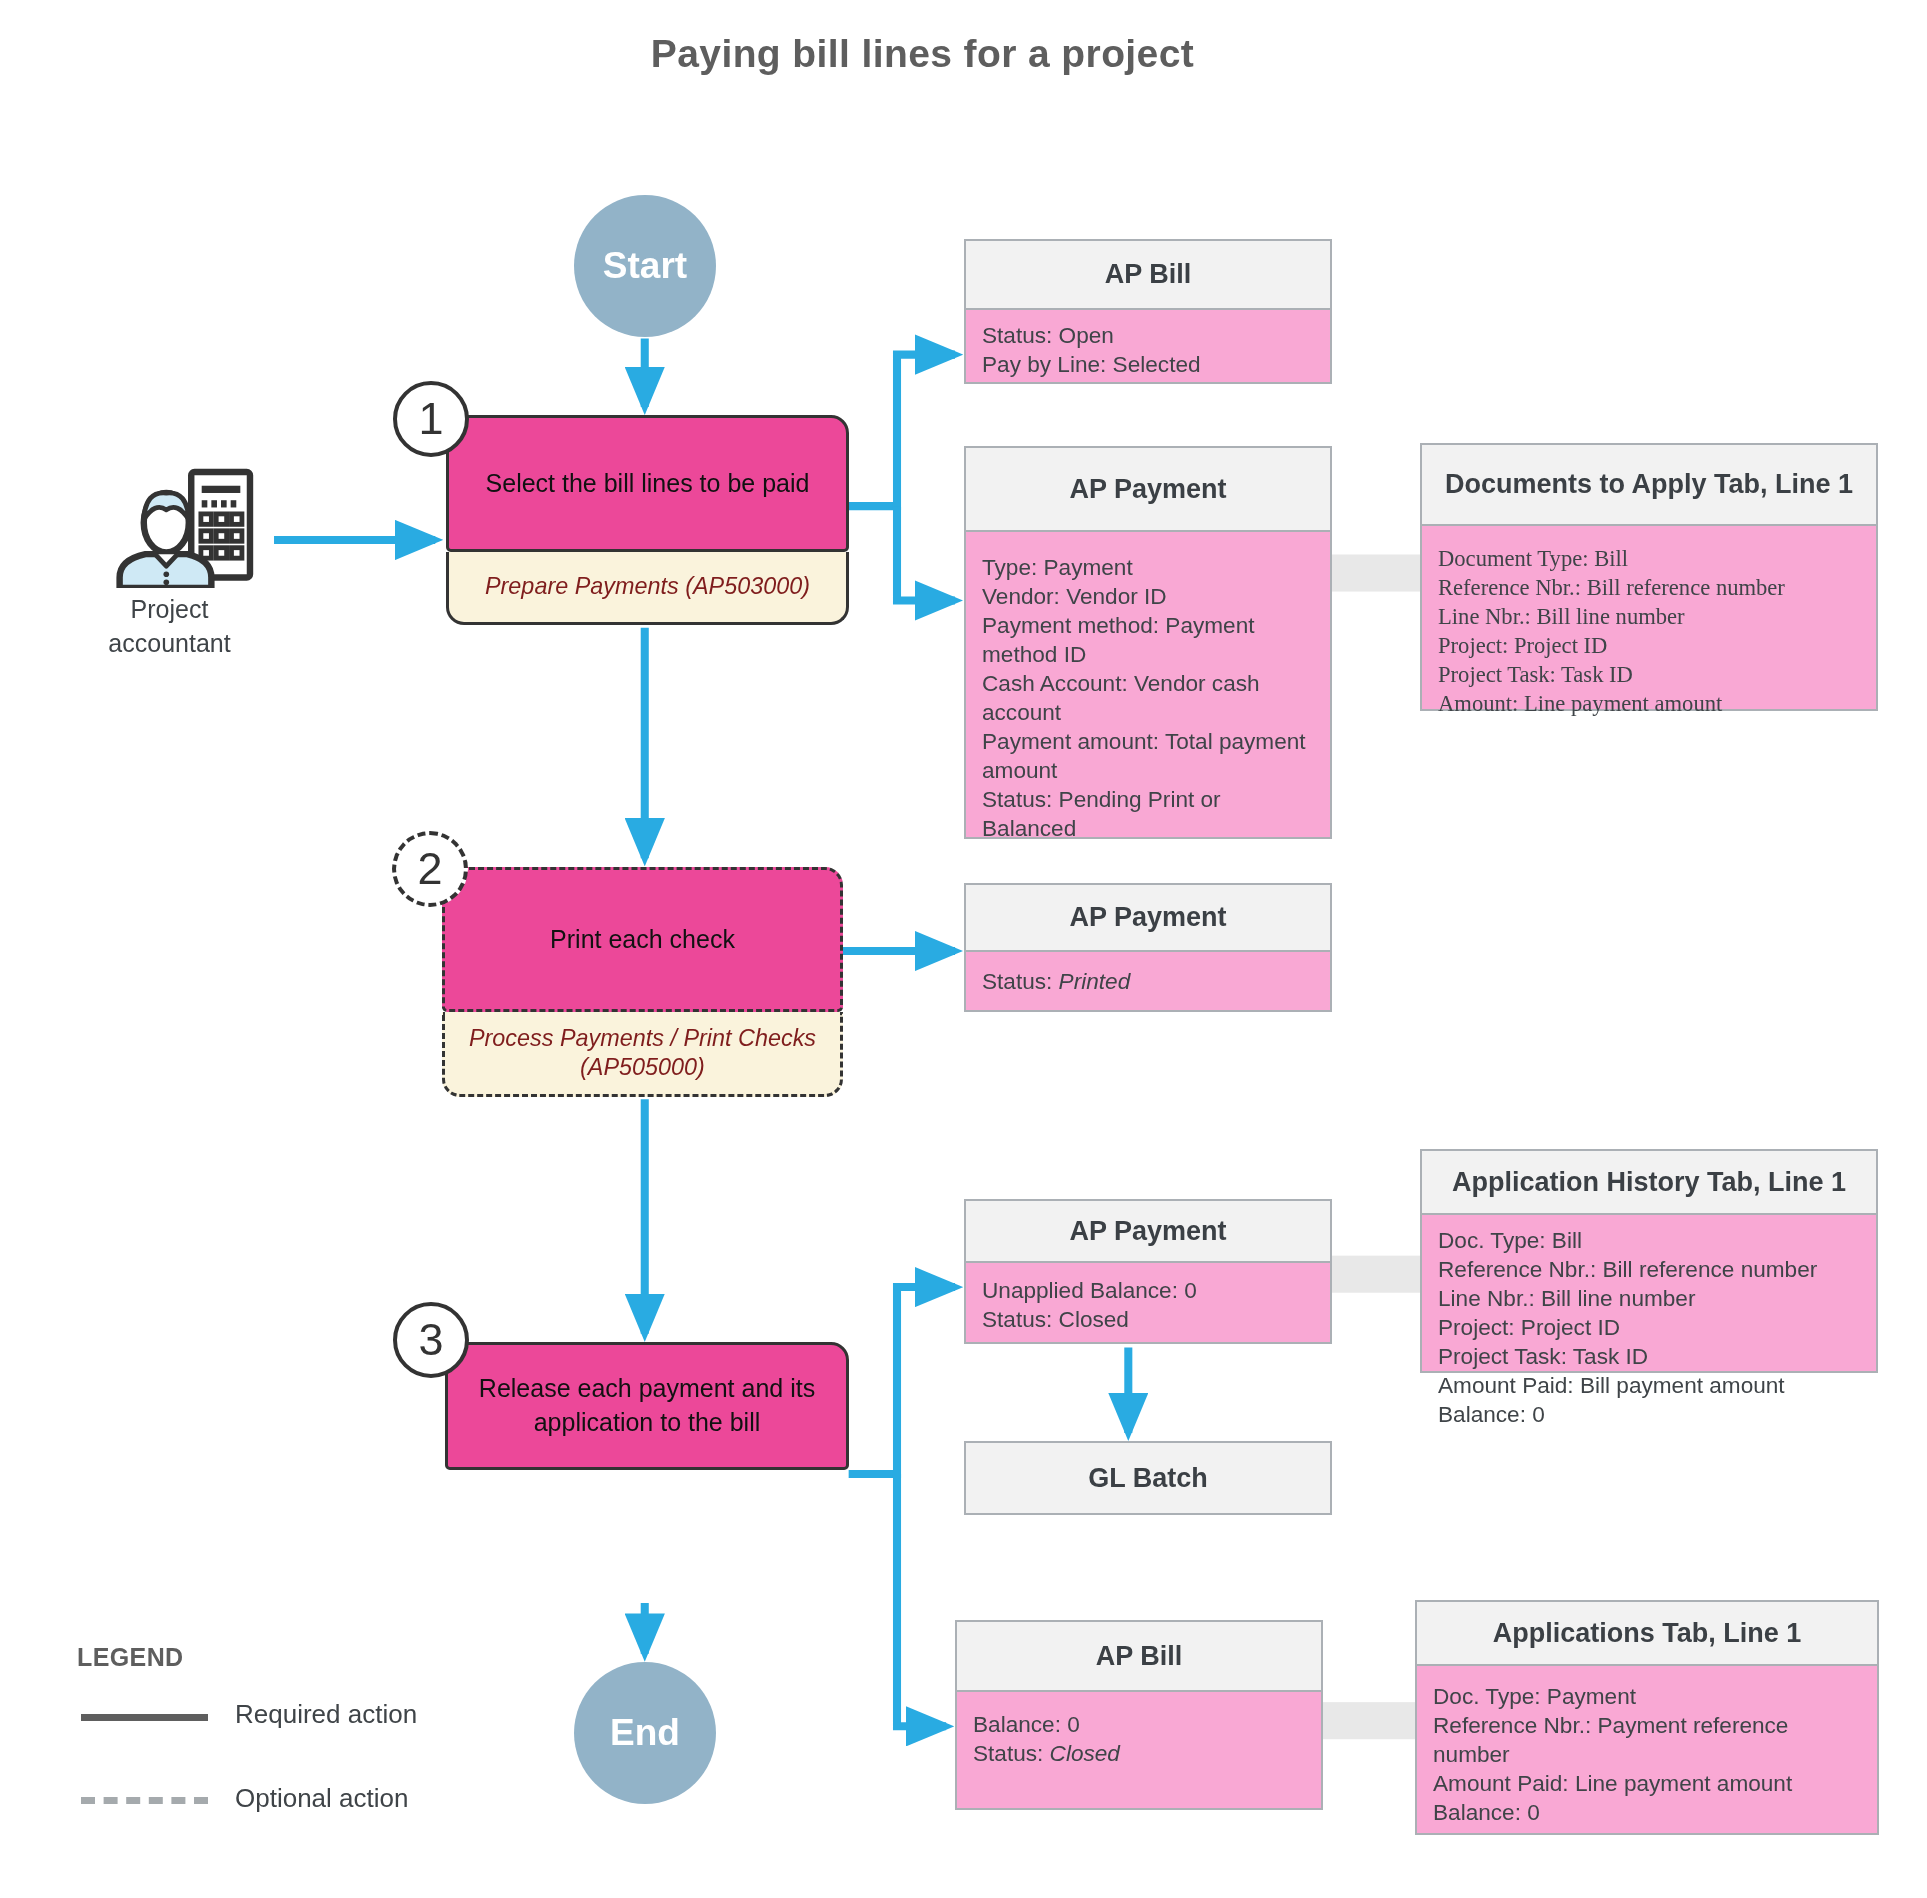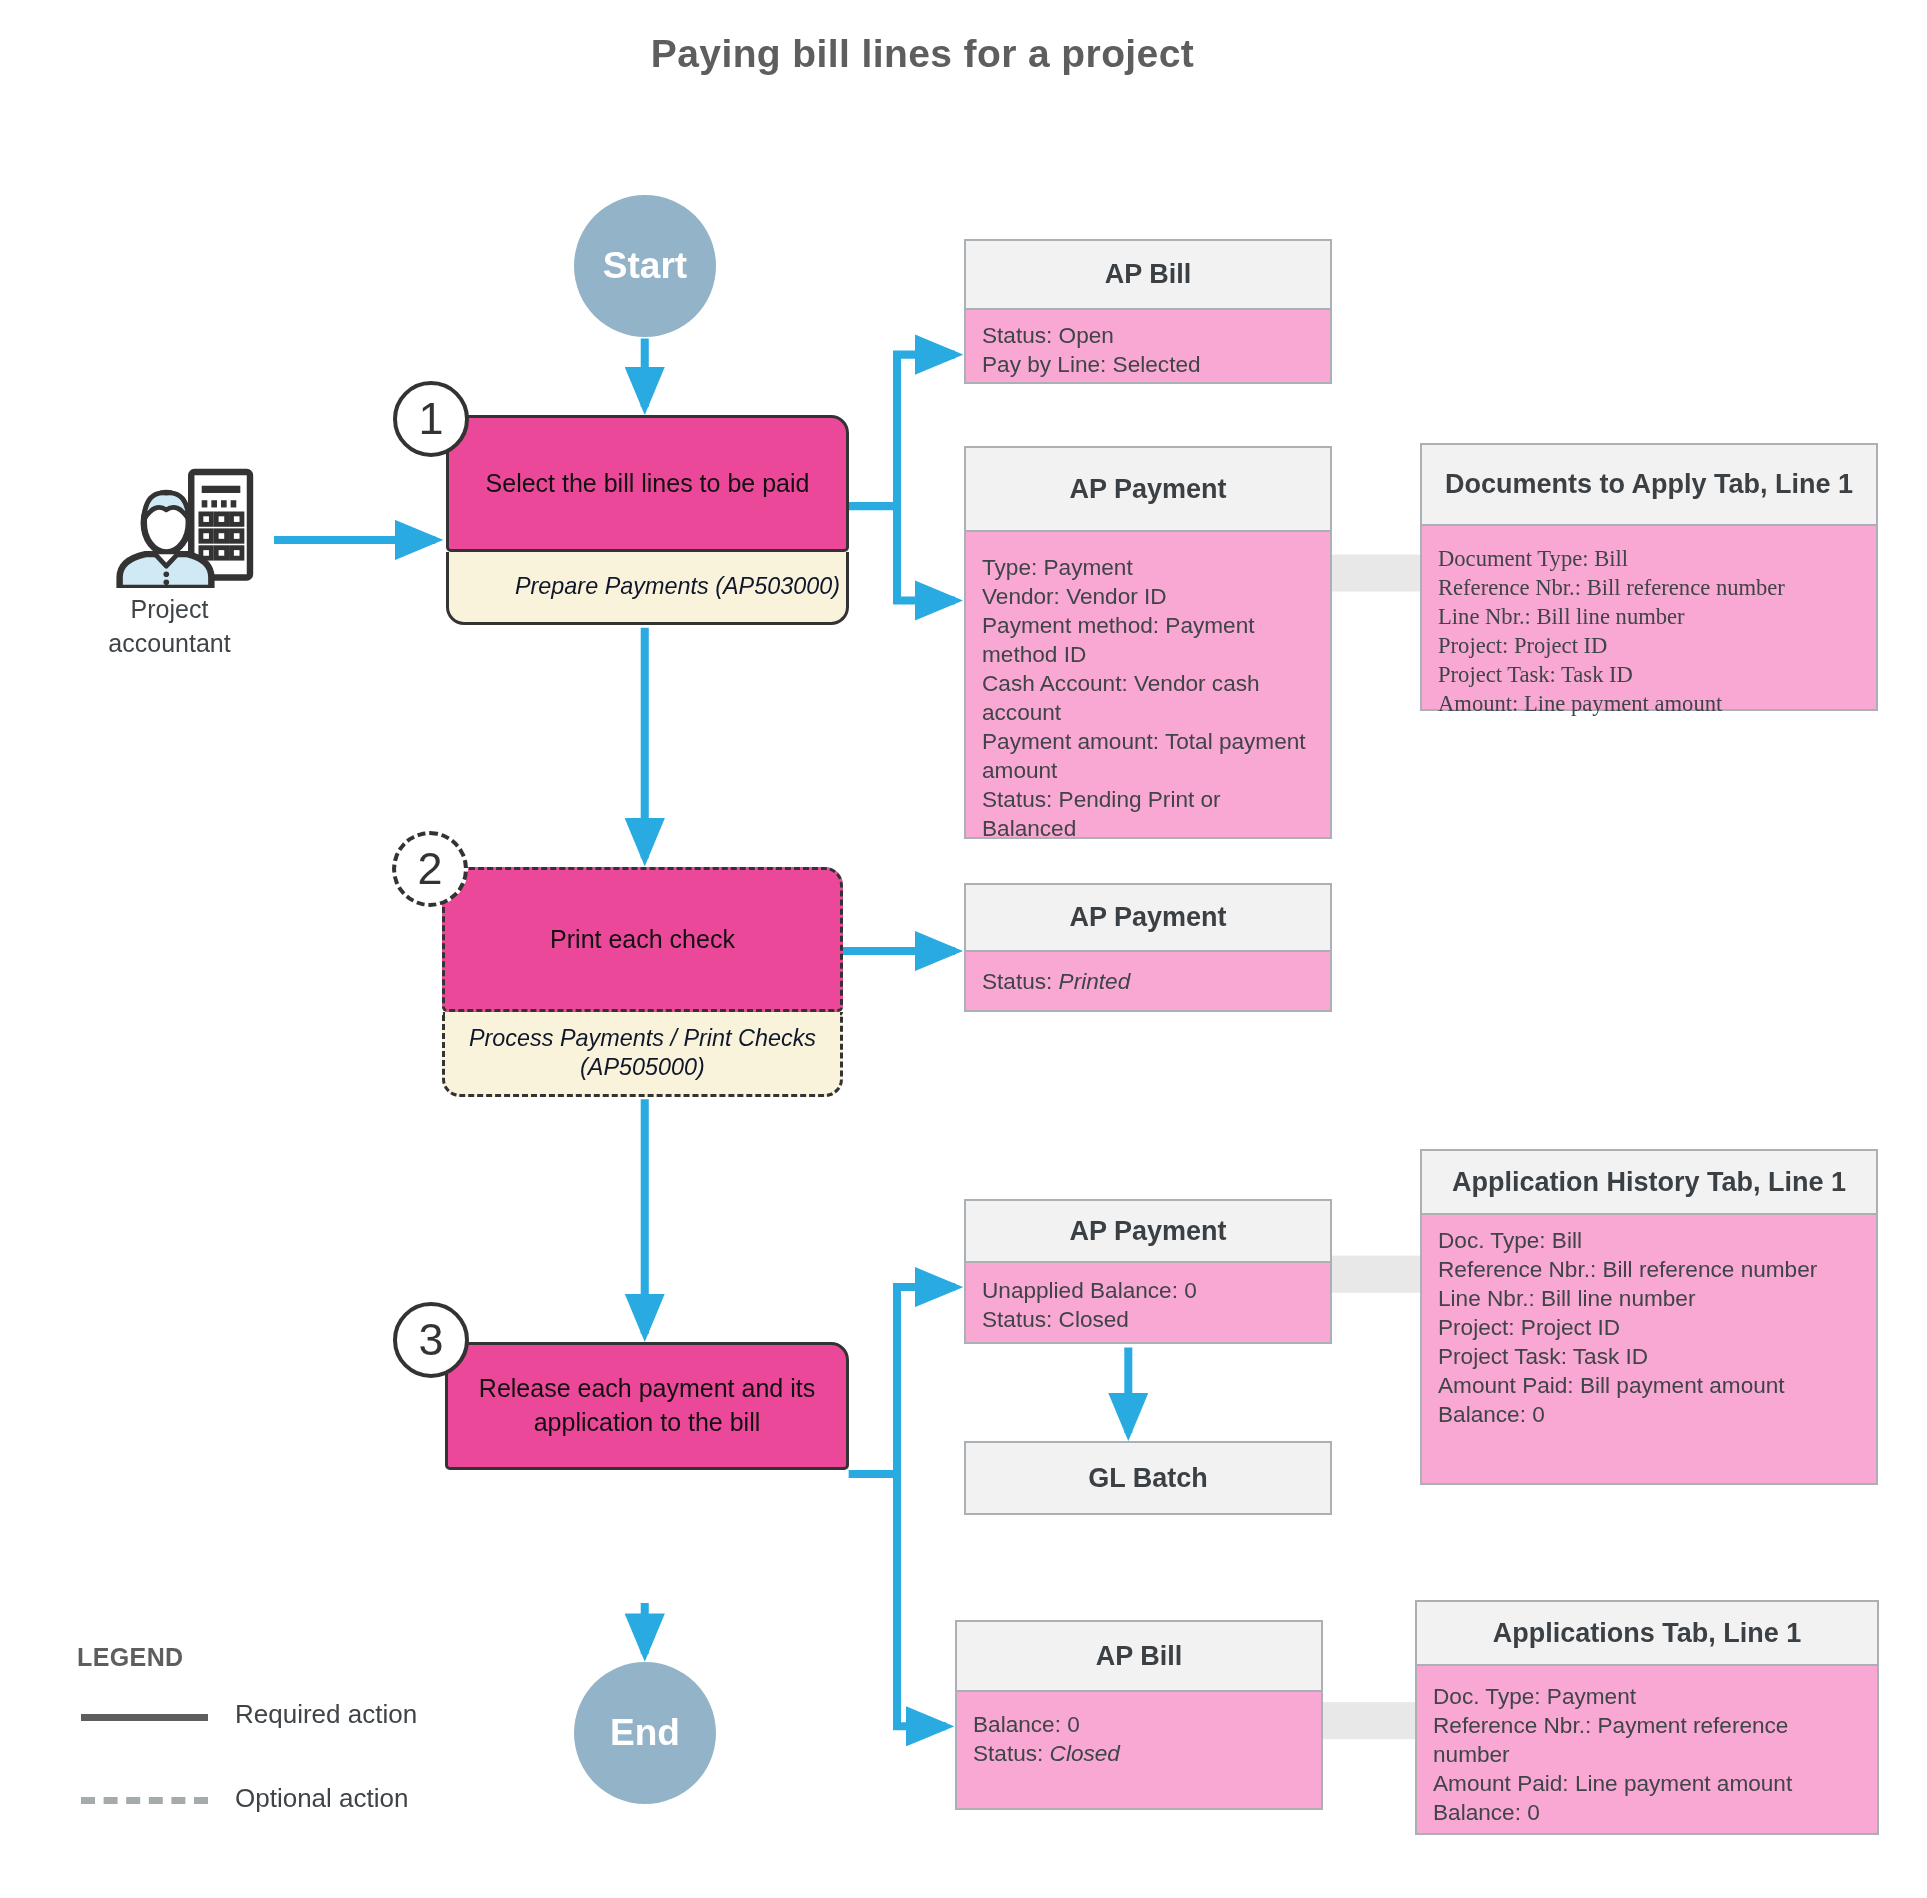--- a/index.html
+++ b/index.html
@@ -32,22 +32,22 @@
 
   
   .step{z-index:2;}
   .step-main{
     box-sizing:border-box;border:3.2px solid #333333;border-radius:18px 18px 4.8px 4.8px;
     background:#ec4899;display:flex;align-items:center;justify-content:center;
     text-align:center;font-size:25px;color:#111111;padding:0 14.5px;line-height:1.35;
   }
   .step-foot{
     box-sizing:border-box;border:3.2px solid #333333;border-top:none;border-radius:0 0 18px 18px;
-    background:#faf3dc;display:flex;align-items:center;justify-content:flex-end;
-    text-align:center;font-style:italic;font-size:23.4px;color:#0f172a;padding:0 6px;line-height:1.25;
+    background:#faf3dc;display:flex;align-items:center;justify-content:center;
+    text-align:center;font-style:italic;font-size:23.4px;color:#7f1d1d;padding:0 20px;line-height:1.25;
   }
   .step.dashed .step-main,.step.dashed .step-foot{border-style:dashed;border-top-style:none;}
   .step.dashed .step-main{border-top-style:dashed;}
 
   
   .ibox{
     box-sizing:border-box;border:2.4px solid #abb0b5;background:#f9a8d4;z-index:2;
   }
   .ibox-head{
     box-sizing:border-box;background:#f2f2f2;border-bottom:2.4px solid #abb0b5;
@@ -237,21 +237,21 @@
     <div class="ibox-body" style="padding-top:18px;font-family:Liberation Serif, serif;">
         <div class="line">Document Type: Bill</div>
         <div class="line">Reference Nbr.: Bill reference number</div>
         <div class="line">Line Nbr.: Bill line number</div>
         <div class="line">Project: Project ID</div>
         <div class="line">Project Task: Task ID</div>
         <div class="line">Amount: Line payment amount</div>
       </div>
   </div>
 
-  <div class="abs ibox" style="left:1420px;top:1149px;width:458px;height:336px;">
+  <div class="abs ibox" style="left:1420px;top:1149px;width:458px;height:224px;">
     <div class="ibox-head" style="height:64px;">
       <span>Application History Tab, Line 1</span>
     </div>
     <div class="ibox-body" style="padding-top:11.3px;">
         <div class="line">Doc. Type: Bill</div>
         <div class="line">Reference Nbr.: Bill reference number</div>
         <div class="line">Line Nbr.: Bill line number</div>
         <div class="line">Project: Project ID</div>
         <div class="line">Project Task: Task ID</div>
         <div class="line">Amount Paid: Bill payment amount</div>

